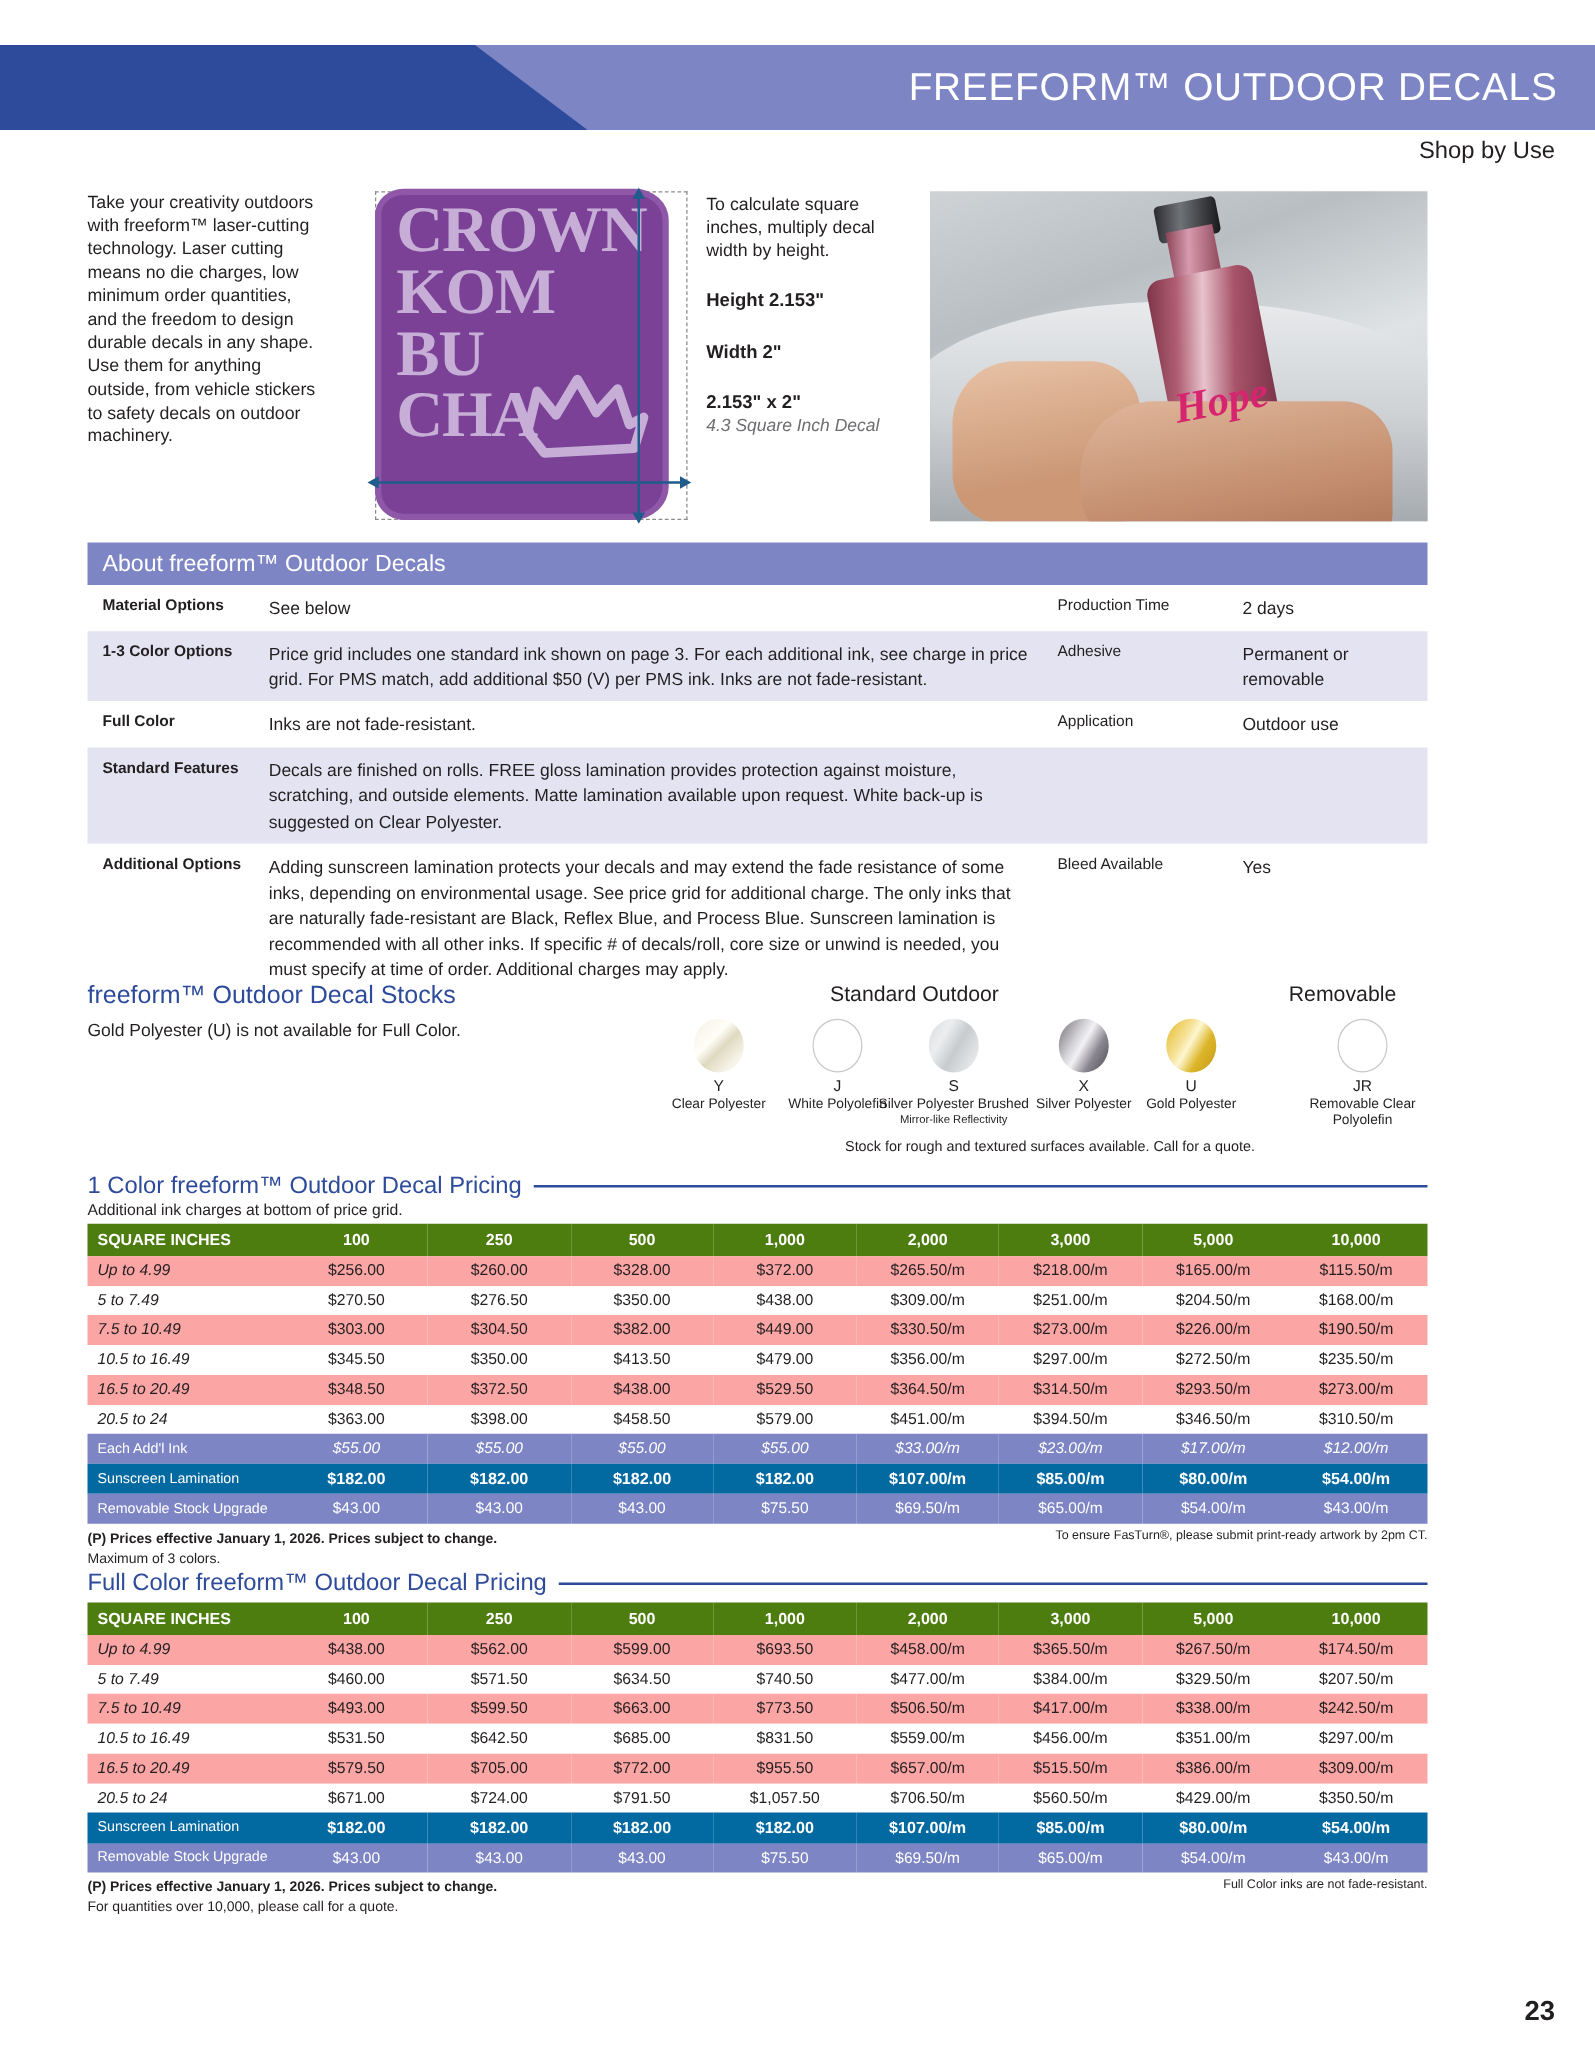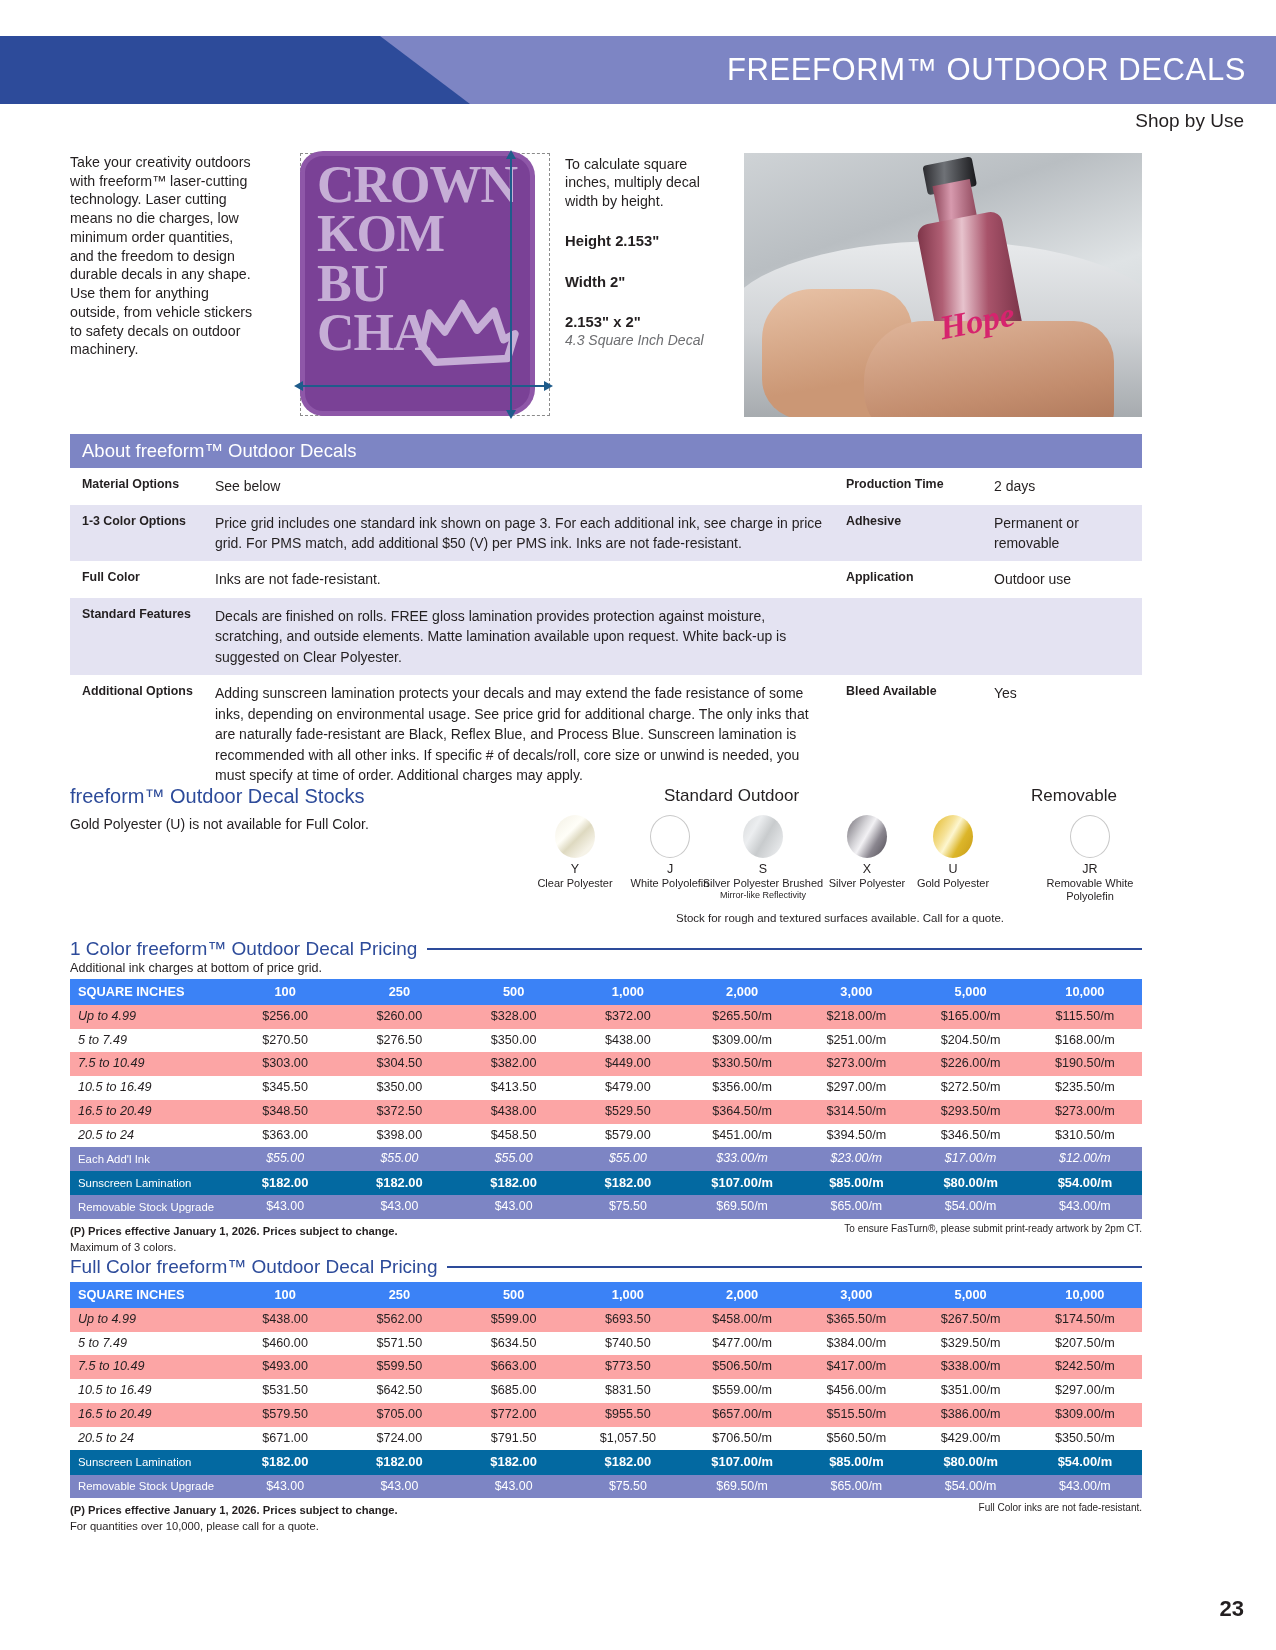--- a/index.html
+++ b/index.html
@@ -150,21 +150,21 @@
   .about-row.alt { background:#e4e3f2; }
   .about-row.plain { background:#ffffff; }
   .ac-label {
     width:145px; flex:0 0 145px; font-weight:bold; font-size:12.4px;
     padding:8px 0 8px 12px; line-height:1.45;
   }
   .ac-val {
     flex:1 1 auto; font-size:14px; padding:8px 18px 8px 0; line-height:1.46;
   }
   .ac-label2 {
-    width:148px; flex:0 0 148px; font-weight:bold; font-size:12.4px;
+    width:148px; flex:0 0 148px; font-weight:normal; font-size:12.4px;
     padding:8px 0 8px 0; line-height:1.45;
   }
   .ac-val2 {
     width:148px; flex:0 0 148px; font-size:14px; padding:8px 8px 8px 0; line-height:1.46;
   }
 
   
   .stocks-head {
     position:absolute; left:70px; top:785px;
     font-size:20px; color:#2d4b9a;
@@ -197,21 +197,21 @@
   .price-head { display:flex; align-items:center; }
   .price-head .ph-txt { font-size:19px; color:#2d4b9a; white-space:nowrap; }
   .price-head .ph-rule { flex:1 1 auto; height:2px; background:#2d4b9a; margin-left:10px; }
   .price-sub { font-size:12.6px; margin-top:1px; }
 
   table.grid { width:1072px; border-collapse:collapse; margin-top:4px; table-layout:fixed; }
   table.grid th, table.grid td {
     font-size:12.6px; padding:4px 0; text-align:center; line-height:1.25;
   }
   table.grid thead th {
-    background:#3b82f6; color:#fff; font-weight:bold; font-size:12.8px; padding:5px 0;
+    background:#4d7c0f; color:#fff; font-weight:bold; font-size:12.8px; padding:5px 0;
   }
   table.grid thead th.first, table.grid td.first {
     text-align:left; padding-left:8px; width:158px;
   }
   table.grid tbody tr.shade td { background:#fca5a5; }
   table.grid tbody tr.white td { background:#ffffff; }
   table.grid td.first { font-style:italic; }
   table.grid tr.addink td { background:#7d85c4; color:#fff; font-size:12.4px;font-style:italic; }
   table.grid tr.sunscreen td { background:#0369a1; color:#fff; font-weight:bold; font-size:12.9px; }
   table.grid tr.removable td { background:#7d85c4; color:#fff; font-size:12.4px; }
@@ -345,21 +345,21 @@
     <div class="nm">Silver Polyester</div>
   </div>
   <div class="sw" style="left:378px;top:0px;">
     <div class="circle" style="background:linear-gradient(120deg,#e3b827 0%,#f6e39a 36%,#fdf6cf 47%,#dcb62a 68%,#c79a16 100%);"></div>
     <div class="code">U</div>
     <div class="nm">Gold Polyester</div>
   </div>
   <div class="sw" style="left:500px;top:0px;width:120px;">
     <div class="circle" style="background:#ffffff;border:1px solid #c9c9c9;"></div>
     <div class="code">JR</div>
-    <div class="nm">Removable White Polyolefin</div>
+    <div class="nm">Removable Clear Polyolefin</div>
   </div>
 </div>
 <div class="sw-note-line">Stock for rough and textured surfaces available. Call for a quote.</div>
 
 <div class="price-section" style="top:938px;">
   <div class="price-head">
     <div class="ph-txt">1 Color freeform™ Outdoor Decal Pricing</div>
     <div class="ph-rule"></div>
   </div>
   <div class="price-sub">Additional ink charges at bottom of price grid.</div>

